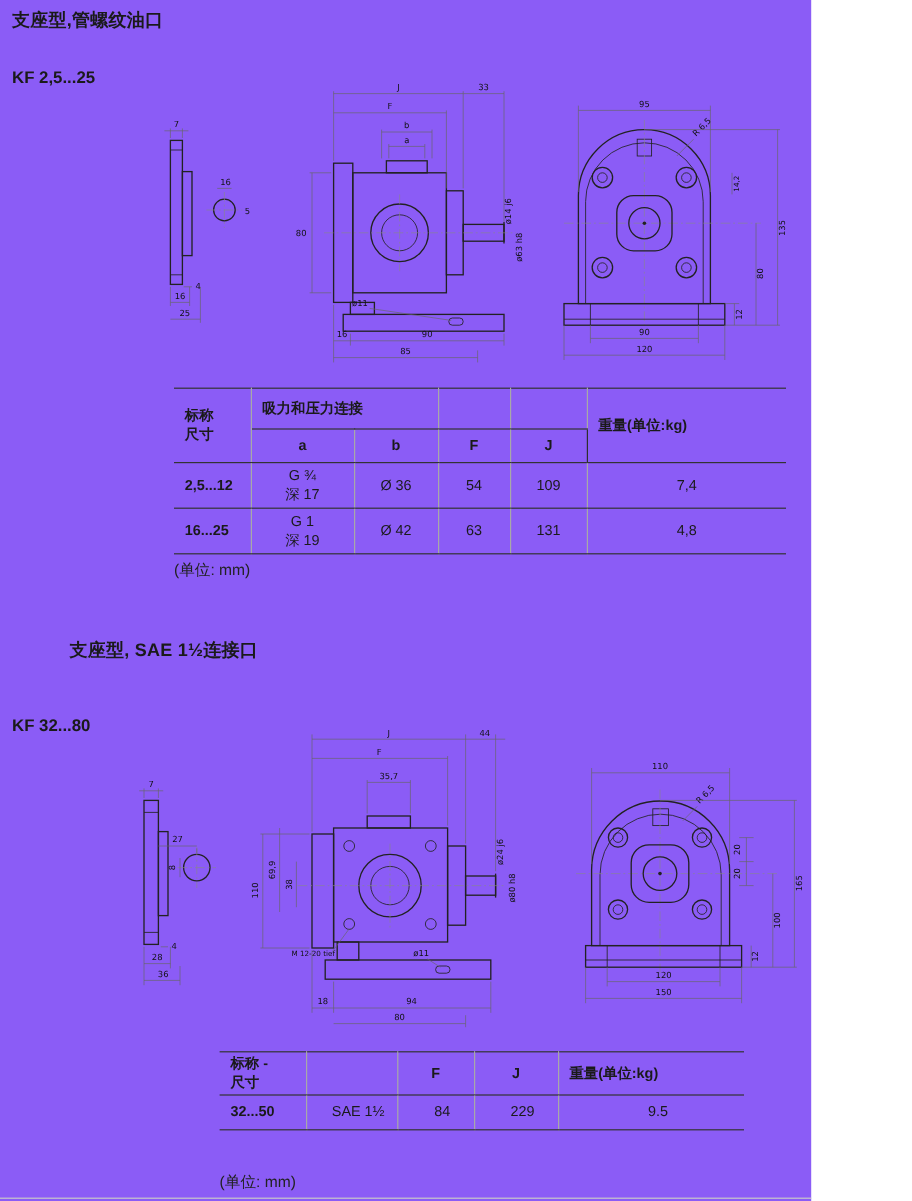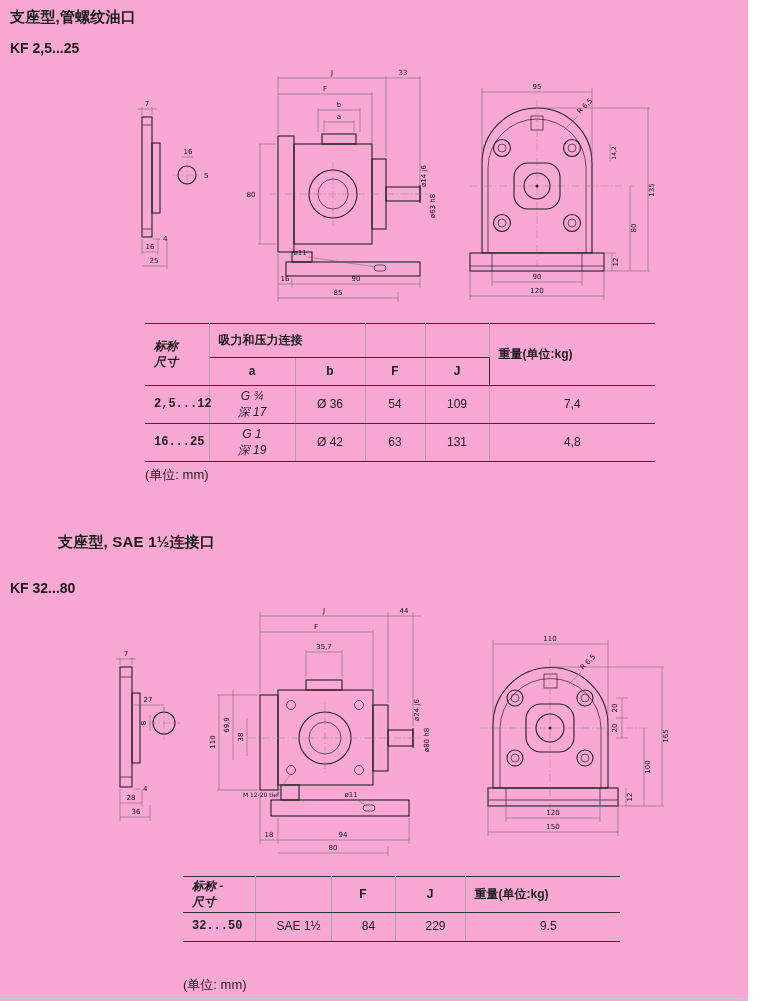--- a/index.html
+++ b/index.html
@@ -1,34 +1,34 @@
 <!DOCTYPE html>
 <html><head>
 <meta charset="utf-8">
 <style>
   * { margin:0; padding:0; box-sizing:border-box; }
   html,body { background:#fff; }
-  .page { position:relative; width:748px; height:1001px; background:#f9a8d4;
+  .page { position:relative; width:676px; height:1001px; background:#8b5cf6;
           font-family:"Liberation Sans","DejaVu Sans",sans-serif; color:#1a1a1a; overflow:hidden; }
   .abs { position:absolute; }
   .sec-title { font-size:15px; font-weight:700; letter-spacing:0.2px; }
-  .model-title { font-size:14px; font-weight:700; }
+  .model-title { font-size:14px; font-weight:700;margin-top:16px; }
   .unit-note { font-size:13px; color:#222; }
 
   
   .dtable { border-collapse:collapse; width:100%; font-size:12px; table-layout:fixed; }
   .dtable th, .dtable td { border-left:1px solid #a8a8a8; border-right:1px solid #a8a8a8;
         border-top:1px solid #333; border-bottom:1px solid #333;
         text-align:center; vertical-align:middle; padding:2px 4px; line-height:1.3; }
   .dtable tr > *:first-child { border-left:none; }
   .dtable tr > *:last-child { border-right:none; }
   .dtable th { font-weight:700; }
   .al { text-align:left !important; padding-left:9px !important; }
-  .pre { white-space:pre-line;font-style:italic; }
-  .bold { font-weight:700;font-family:Liberation Mono, monospace; }
+  .pre { white-space:pre-line; }
+  .bold { font-weight:700; }
   .wcol { border-left:1.5px solid #2e2e2e !important; }
   .t1 tr.r1 th { height:34px; } .t1 tr.r2 th { height:28px; } .t1 tbody td { height:38px; }
   .t2 thead th { height:36px; } .t2 tbody td { height:29px;padding-left:15px; }
 
   
   svg.draw { position:absolute; overflow:visible; }
   .draw .p  { fill:none; stroke:#222; stroke-width:1.1; }
   .draw .p2 { fill:none; stroke:#222; stroke-width:0.7; }
   .draw .d  { fill:none; stroke:#666; stroke-width:0.55; }
   .draw .cl { fill:none; stroke:#888; stroke-width:0.5; stroke-dasharray:8 2.5 1.5 2.5; }

